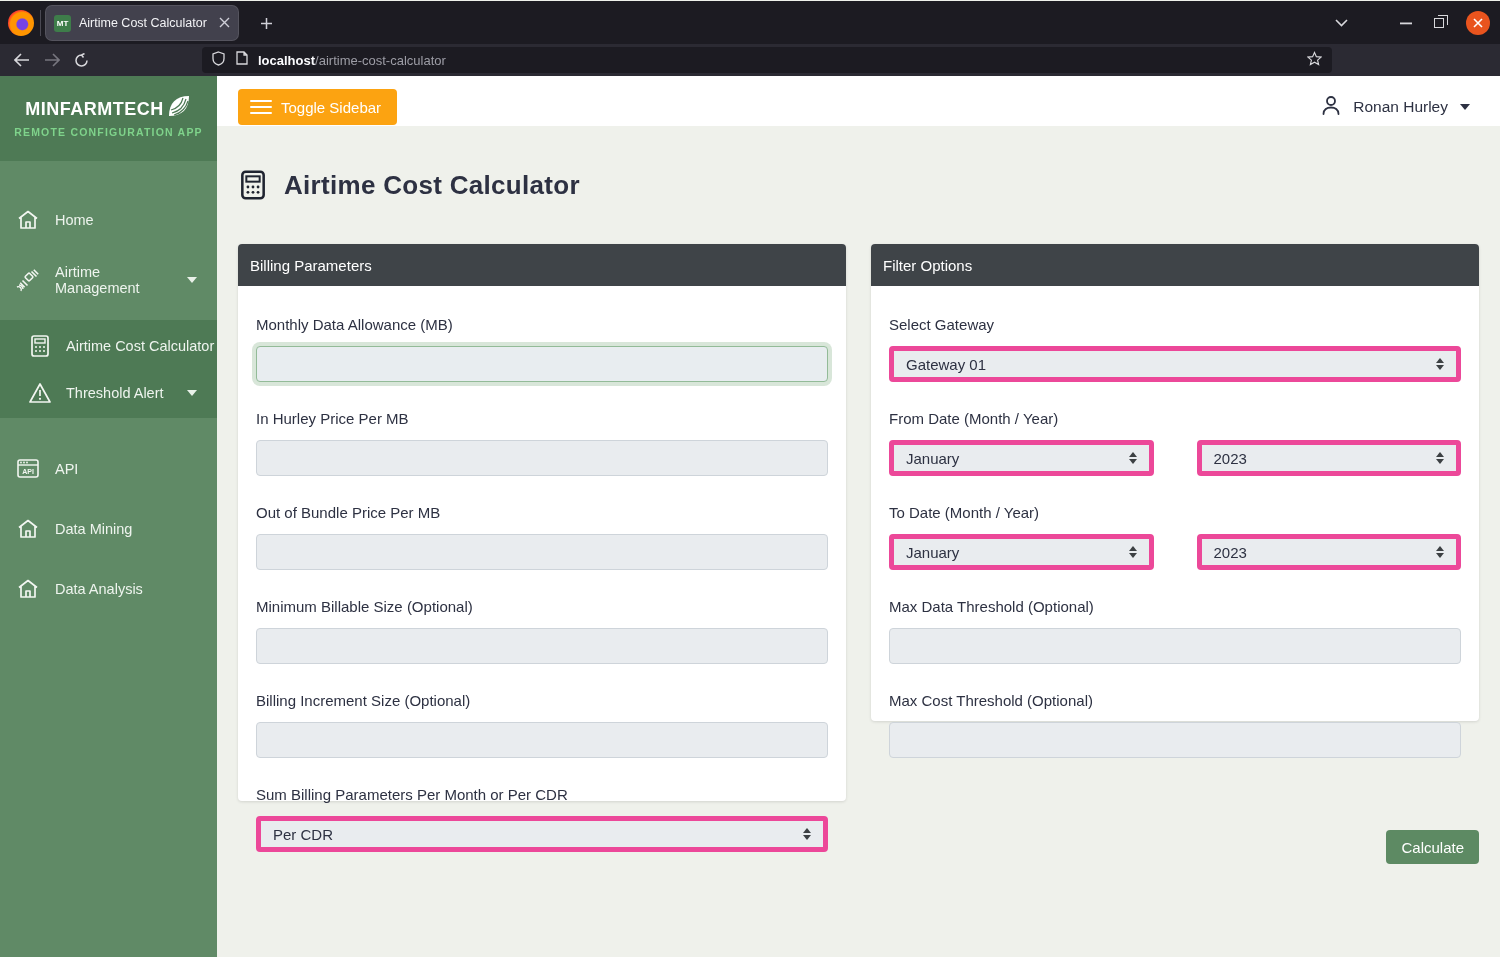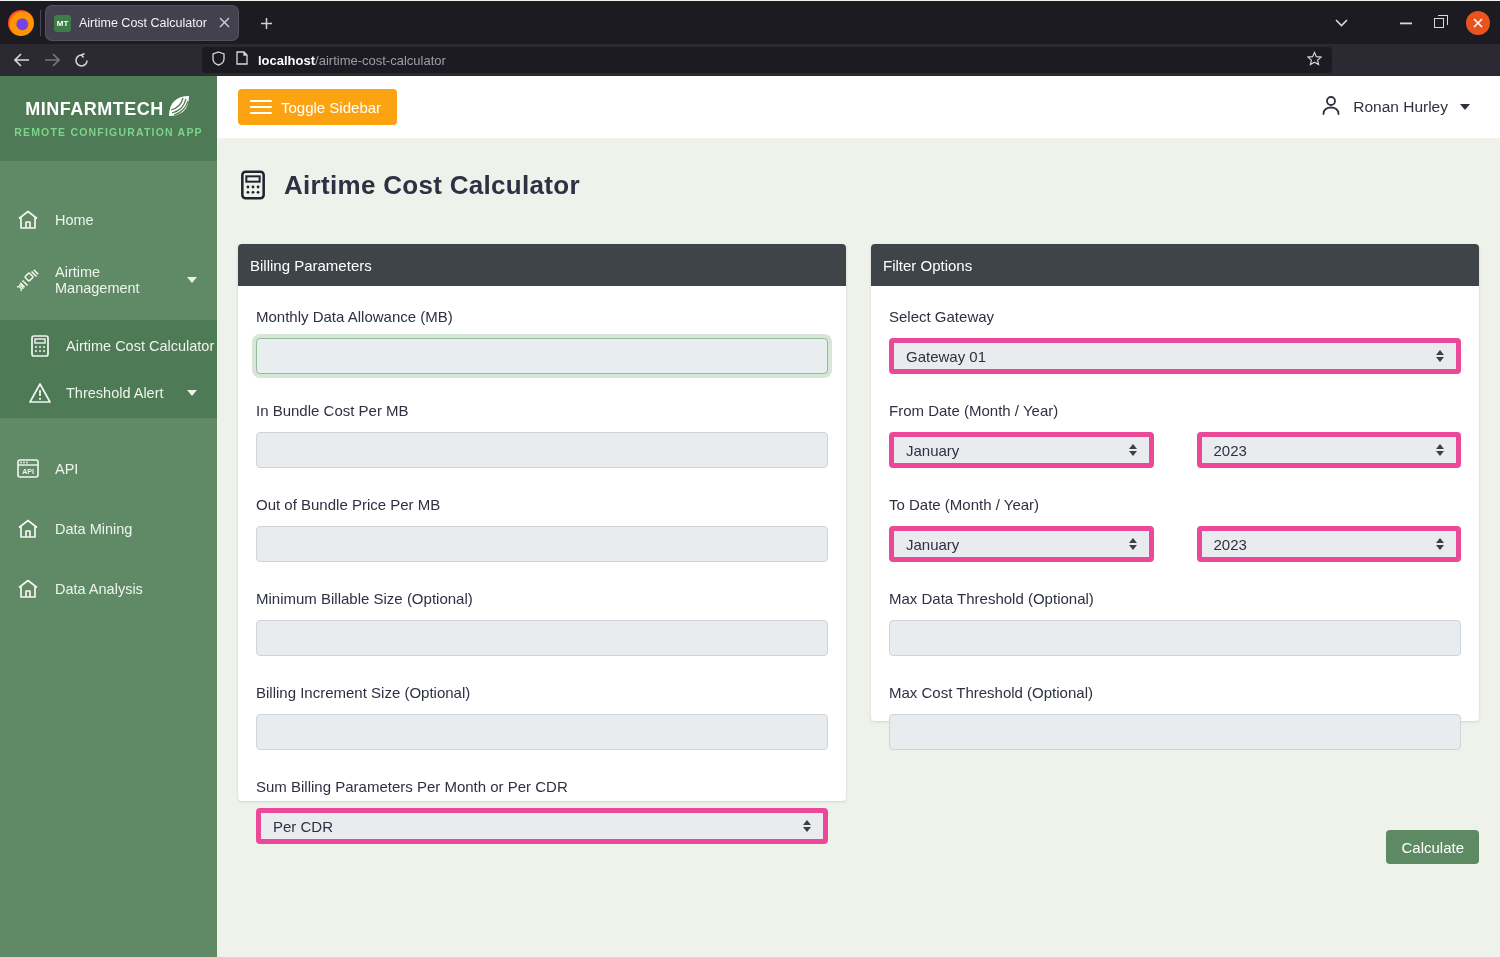--- a/index.html
+++ b/index.html
@@ -46,36 +46,36 @@
   .side-item { height:60px; display:flex; align-items:center; padding-left:15px; color:#eef4ee; font-size:14.5px; cursor:pointer; }
   .side-item .s-icon { width:26px; height:26px; margin-right:14px; display:flex; align-items:center; justify-content:center; color:#f2f6f1; flex:0 0 auto; }
   .caret-dn { width:0; height:0; border-left:5px solid transparent; border-right:5px solid transparent; border-top:6px solid #e9f1e9; margin-left:auto; margin-right:20px; }
   .submenu { background:#4e7a55; margin-top:10px; padding:2px 0; }
   .submenu .side-item { height:47px; padding-left:27px; }
   .submenu .side-item .s-icon { margin-right:13px; }
   .bottom-group { margin-top:21px; }
 
   
   .main { position:relative; flex:1; background:#eff1eb; }
-  .topbar { position:absolute; left:0; top:0; right:0; height:62px; background:#fff; }
+  .topbar { position:absolute; left:0; top:0; right:0; height:50px; background:#fff; }
   .toggle-btn { position:absolute; left:21px; top:13px; height:36px; background:#fca311; border:none; border-radius:4px; color:#fff; font-size:15px; font-family:inherit; display:flex; align-items:center; padding:0 16px 0 12px; gap:9px; cursor:pointer; }
   .toggle-bars { display:flex; flex-direction:column; gap:3.5px; }
   .toggle-bars i { display:block; width:22px; height:2.5px; background:#fff; border-radius:2px; }
   .user-menu { position:absolute; right:30px; top:0; height:62px; display:flex; align-items:center; gap:10px; color:#2d3142; cursor:pointer; }
   .user-name { font-size:15.5px; }
   .caret-dk { width:0; height:0; border-left:5px solid transparent; border-right:5px solid transparent; border-top:6px solid #2d3142; margin-left:2px; }
 
   .page-title { position:absolute; left:21px; top:93px; display:flex; align-items:center; gap:16px; color:#2d3142; }
   .page-title h1 { font-size:26px; font-weight:600; letter-spacing:.3px; }
 
   .card { position:absolute; background:#fff; border-radius:4px; box-shadow:0 1px 3px rgba(0,0,0,.12); }
   .card-billing { left:21px; top:168px; width:608px; height:557px; }
   .card-filter { left:654px; top:168px; width:608px; height:477px; }
   .card-header { height:42px; background:#3f4448; color:#fff; font-size:15px; display:flex; align-items:center; padding-left:12px; border-radius:4px 4px 0 0; }
-  .card-body { padding:20px 18px; }
+  .card-body { padding:20px 18px;margin-top:8px; }
   .field { margin-bottom:26px; }
   .field .f-label { display:block; font-size:15px; color:#2d3142; line-height:22px; margin-bottom:10px; }
   .tinput { width:100%; height:36px; background:#e9ecef; border:1px solid #ced4da; border-radius:4px; font-size:15px; color:#2d3142; padding:0 12px; font-family:inherit; }
   .tinput.focused { background:#e8edf0; border:1px solid #93bb98; box-shadow:0 0 0 4px #d8e6d9; outline:none; }
   .selbox { width:100%; height:36px; background:#e9ecef; border:5px solid #ec4899; border-radius:4px; display:flex; align-items:center; padding:0 12px; font-size:15px; color:#2d3142; cursor:pointer; }
   .selbox .sel-val { flex:1; }
   .sel-arrows { display:flex; flex-direction:column; gap:2px; }
   .sel-arrows i { width:0; height:0; border-left:4px solid transparent; border-right:4px solid transparent; }
   .sel-arrows .up { border-bottom:5px solid #3c4043; }
   .sel-arrows .down { border-top:5px solid #3c4043; }
@@ -310,21 +310,21 @@
     </div>
 
     <div class="card card-billing">
       <div class="card-header">Billing Parameters</div>
       <div class="card-body">
         <div class="field">
           <label class="f-label">Monthly Data Allowance (MB)</label>
           <input class="tinput focused" value="" style="">
         </div>
         <div class="field">
-          <label class="f-label">In Bundle Cost Per MB</label>
+          <label class="f-label">In Hurley Price Per MB</label>
           <input class="tinput" value="" style="">
         </div>
         <div class="field">
           <label class="f-label">Out of Bundle Price Per MB</label>
           <input class="tinput" value="" style="">
         </div>
         <div class="field">
           <label class="f-label">Minimum Billable Size (Optional)</label>
           <input class="tinput" value="" style="">
         </div>

